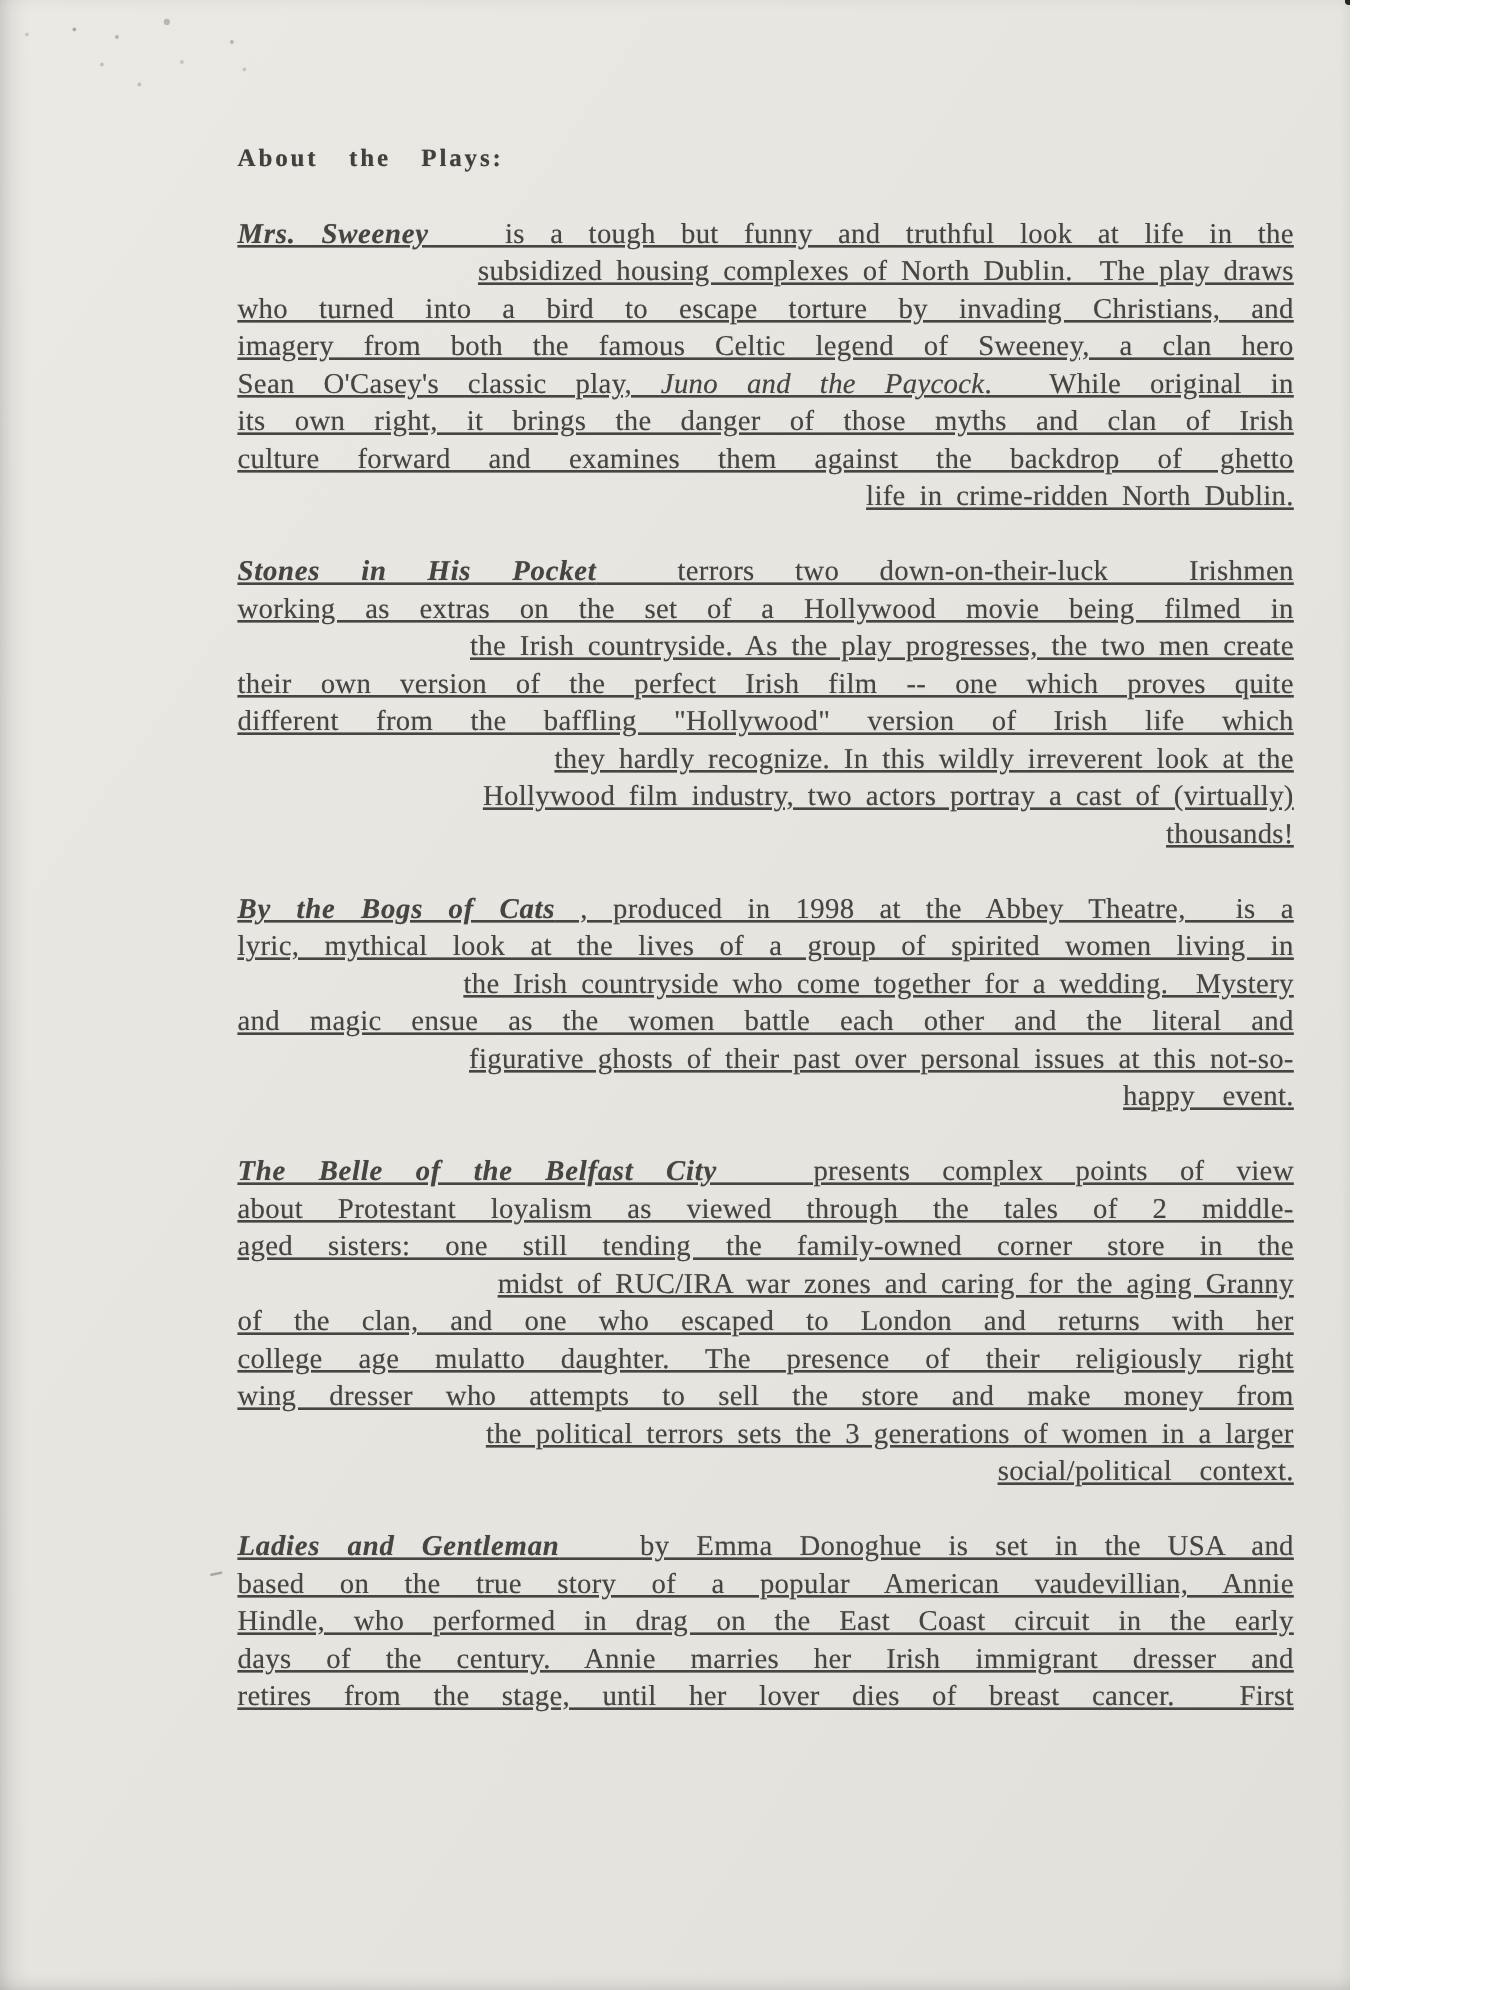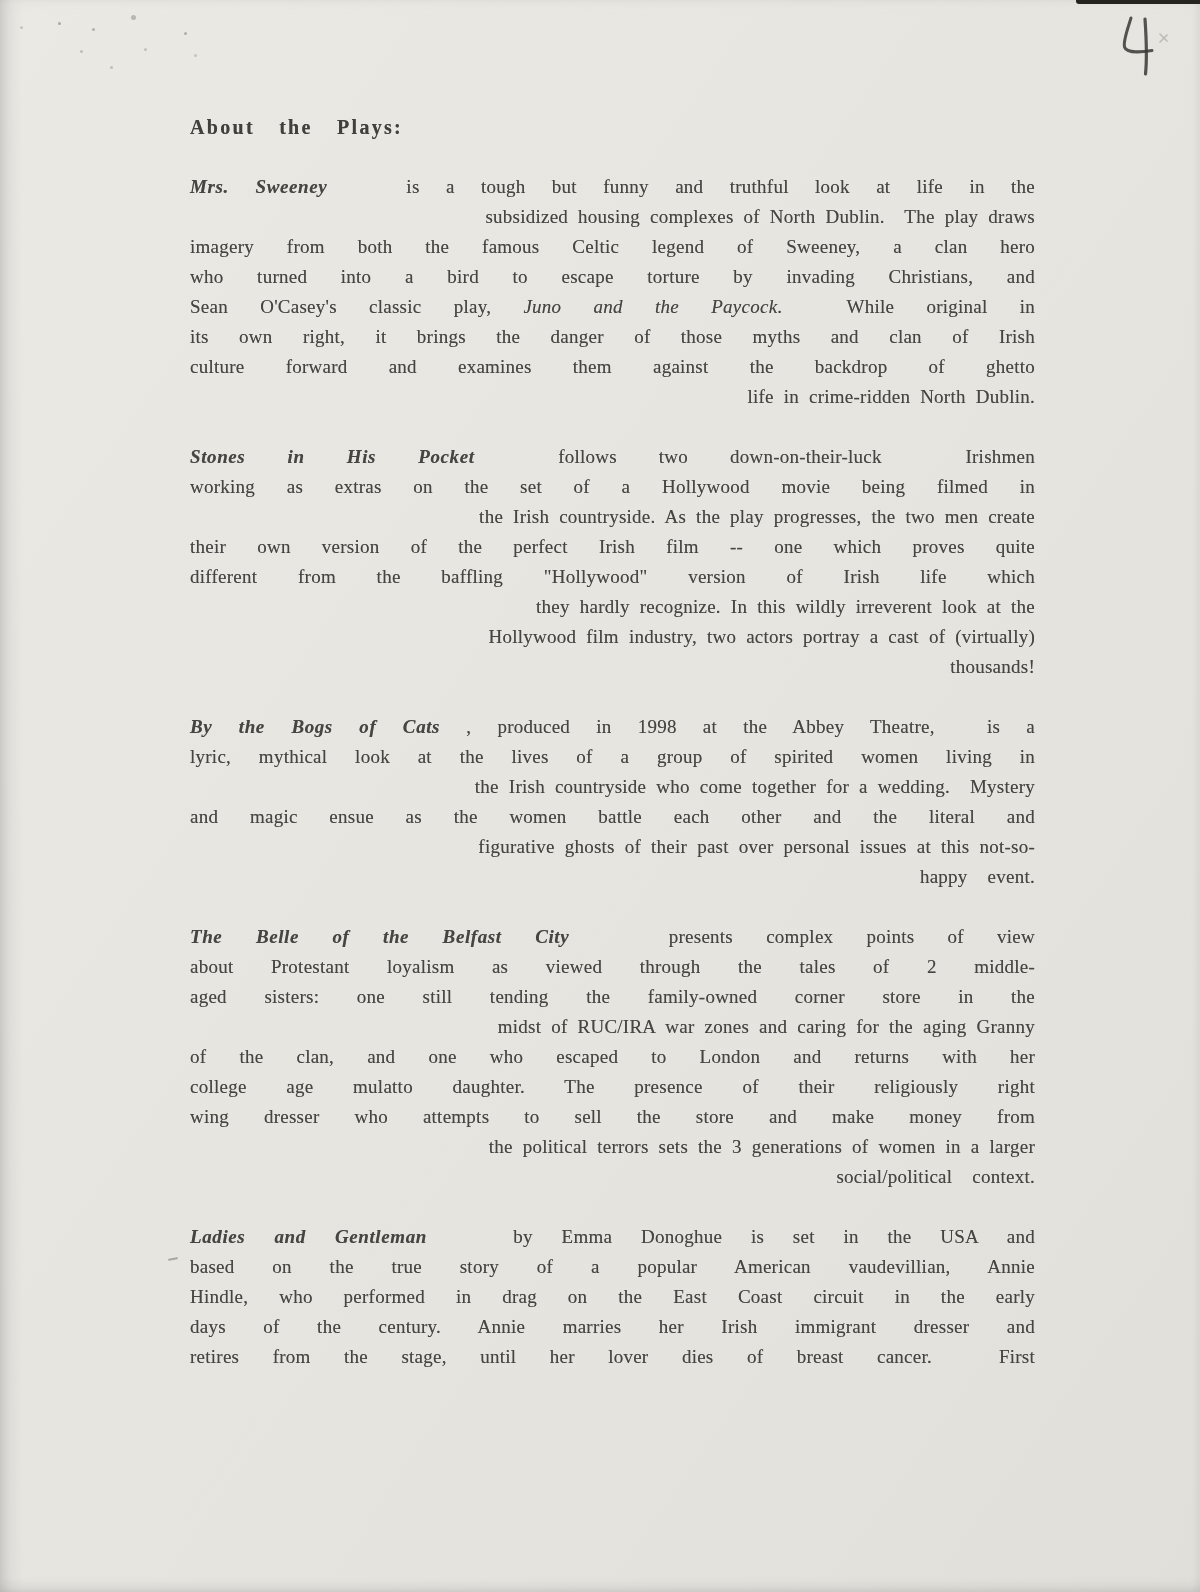--- a/index.html
+++ b/index.html
@@ -1,21 +1,21 @@
 <!DOCTYPE html>
 <html><head>
 <meta charset="utf-8">
 <style>
   * { box-sizing: border-box; }
   html, body { margin: 0; padding: 0; }
   body { width: 1200px; height: 1592px; }
 
   .page {
     position: relative;
-    width: 1200px;
+    width: 1080px;
     height: 1592px;
     background: linear-gradient(125deg, #ebe9e4 0%, #e8e6e1 35%, #e5e3de 70%, #e1dfda 100%);
     box-shadow: inset 14px 0 22px -14px rgba(40,40,40,.28),
                 inset -6px 0 14px -10px rgba(40,40,40,.15),
                 inset 0 -10px 18px -12px rgba(40,40,40,.18);
     overflow: hidden;
     font-family: "Liberation Serif", serif;
     color: #474542;
   }
 
@@ -75,25 +75,26 @@
     line-height: 30px;
     margin: 0 0 30px 0;
     letter-spacing: 2.3px;
     word-spacing: 17px;
     color: #42403d;
     text-shadow: 0 0 .6px rgba(60,58,54,.55);
   }
 
   .para {
     margin: 0 0 30px 0;
-    font-size: 19px;
+    font-size: 23px;
     line-height: 30px;
     letter-spacing: .25px;
     word-spacing: 5px;
     text-shadow: 0 0 .6px rgba(70,68,64,.5);
+    text-decoration: underline;
   }
   .para:last-child { margin-top: 18px; }
 
   .line { white-space: pre-wrap; min-height: 30px; text-align: right; }
   .line.j { text-align: justify; text-align-last: justify; }
 
   .bi { font-weight: bold; font-style: italic; letter-spacing: .6px; }
   .i  { font-style: italic; }
 </style>
 </head>
@@ -111,29 +112,29 @@
   </svg>
 
   <div class="stray"></div>
 
   <div class="content">
     <h1 class="heading">About the Plays:</h1>
     <div>
         <div class="para">
           <div class="line j"><span class="bi">Mrs. Sweeney</span><span>   is a tough but funny and truthful look at life in the</span></div>
           <div class="line"><span>subsidized housing complexes of North Dublin.  The play draws</span></div>
+          <div class="line j"><span>who turned into a bird to escape torture by invading Christians, and</span></div>
           <div class="line j"><span>imagery from both the famous Celtic legend of Sweeney, a clan hero</span></div>
-          <div class="line j"><span>who turned into a bird to escape torture by invading Christians, and</span></div>
           <div class="line j"><span>Sean O'Casey's classic play, </span><span class="i">Juno and the Paycock</span><span>.  While original in</span></div>
           <div class="line j"><span>its own right, it brings the danger of those myths and clan of Irish</span></div>
           <div class="line j"><span>culture forward and examines them against the backdrop of ghetto</span></div>
           <div class="line"><span>life in crime-ridden North Dublin.</span></div>
         </div>
         <div class="para">
-          <div class="line j"><span class="bi">Stones in His Pocket</span><span>  follows two down-on-their-luck  Irishmen</span></div>
+          <div class="line j"><span class="bi">Stones in His Pocket</span><span>  terrors two down-on-their-luck  Irishmen</span></div>
           <div class="line j"><span>working as extras on the set of a Hollywood movie being filmed in</span></div>
           <div class="line"><span>the Irish countryside. As the play progresses, the two men create</span></div>
           <div class="line j"><span>their own version of the perfect Irish film -- one which proves quite</span></div>
           <div class="line j"><span>different from the baffling "Hollywood" version of Irish life which</span></div>
           <div class="line"><span>they hardly recognize. In this wildly irreverent look at the</span></div>
           <div class="line"><span>Hollywood film industry, two actors portray a cast of (virtually)</span></div>
           <div class="line"><span>thousands!</span></div>
         </div>
         <div class="para">
           <div class="line j"><span class="bi">By the Bogs of Cats</span><span> , produced in 1998 at the Abbey Theatre,  is a</span></div>

